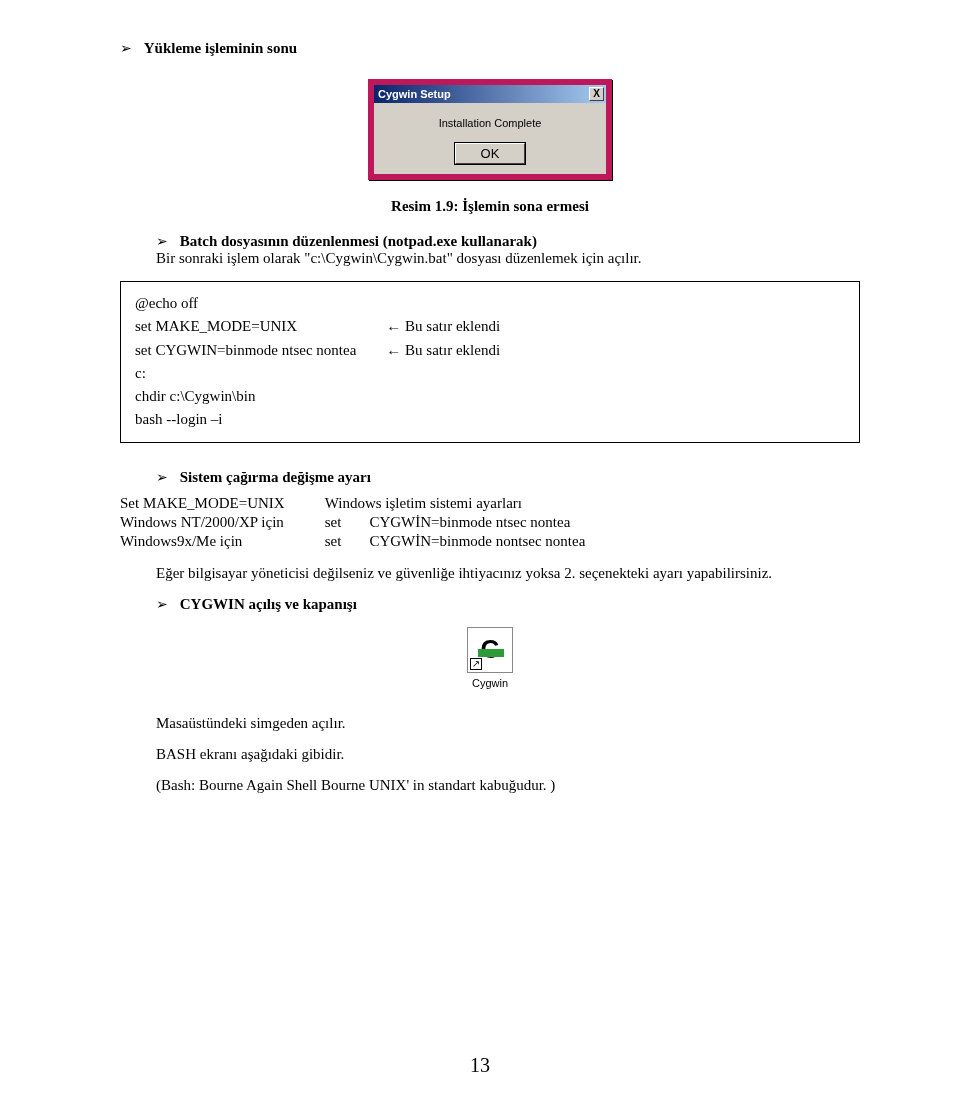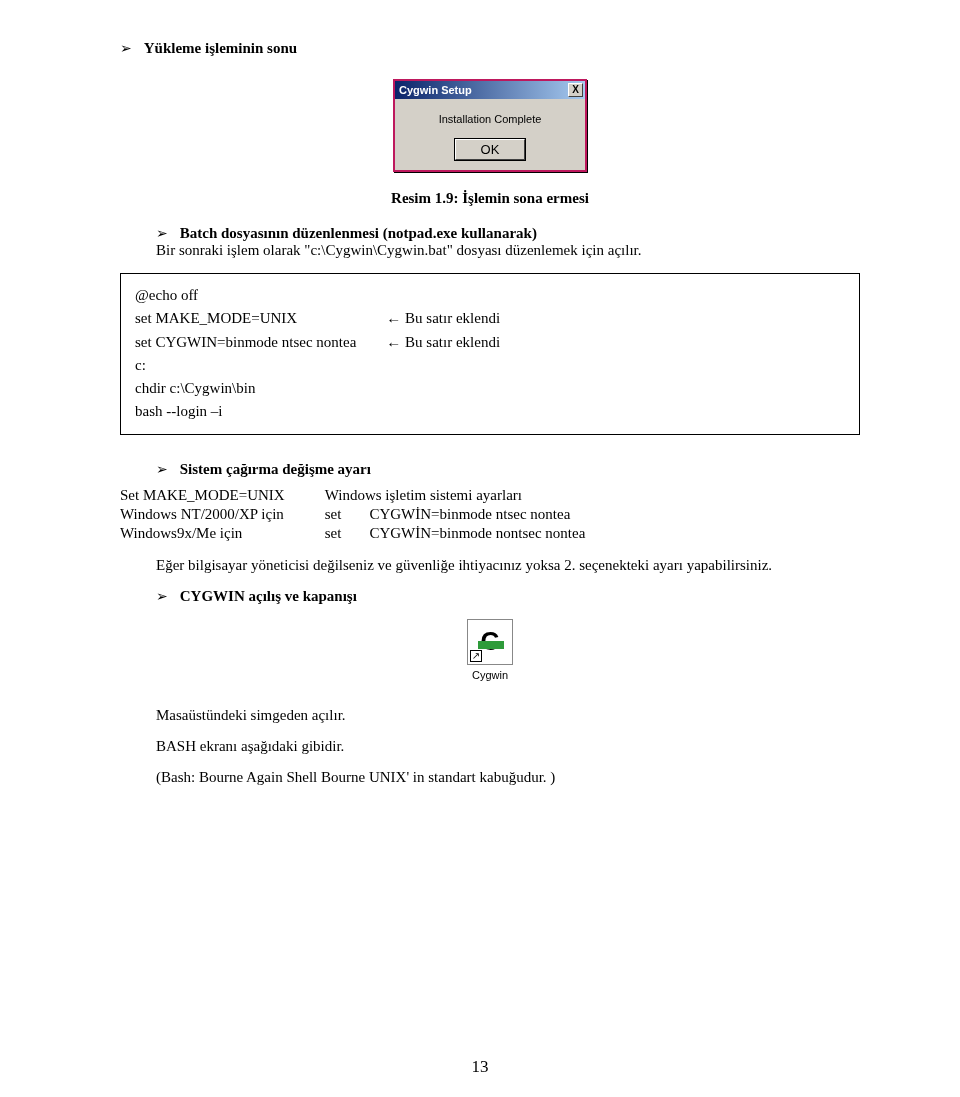--- a/index.html
+++ b/index.html
@@ -22,22 +22,22 @@
     font-size: 14px;
   }
   .bold { font-weight: bold; }
   .dialog-wrap {
     display: flex;
     justify-content: center;
     margin: 6px 0 18px 0;
   }
   
   .win-dialog {
-    width: 194px;
-    border: 2px solid #be185d;
+    width: 244px;
+    border: 6px solid #be185d;
     background: #d4d0c8;
     font-family: Tahoma, Arial, sans-serif;
     font-size: 11px;
     box-shadow: 1px 1px 0 #000;
   }
   .win-titlebar {
     background: linear-gradient(to right, #0a246a, #a6caf0);
     color: #fff;
     display: flex;
     justify-content: space-between;
@@ -143,21 +143,21 @@
     border: 1px solid #000;
     font-size: 10px;
     line-height: 10px;
     text-align: center;
   }
   .page-num {
     position: absolute;
     bottom: 20px;
     left: 0; right: 0;
     text-align: center;
-    font-size: 17px;
+    font-size: 20px;
   }
   .spacer8 { height: 8px; }
   .spacer16 { height: 16px; }
 </style>
 </head>
 <body>
 
 <div class="bullet-row">
   <span class="arrow">➢</span>
   <span class="bold">Yükleme işleminin sonu</span>

